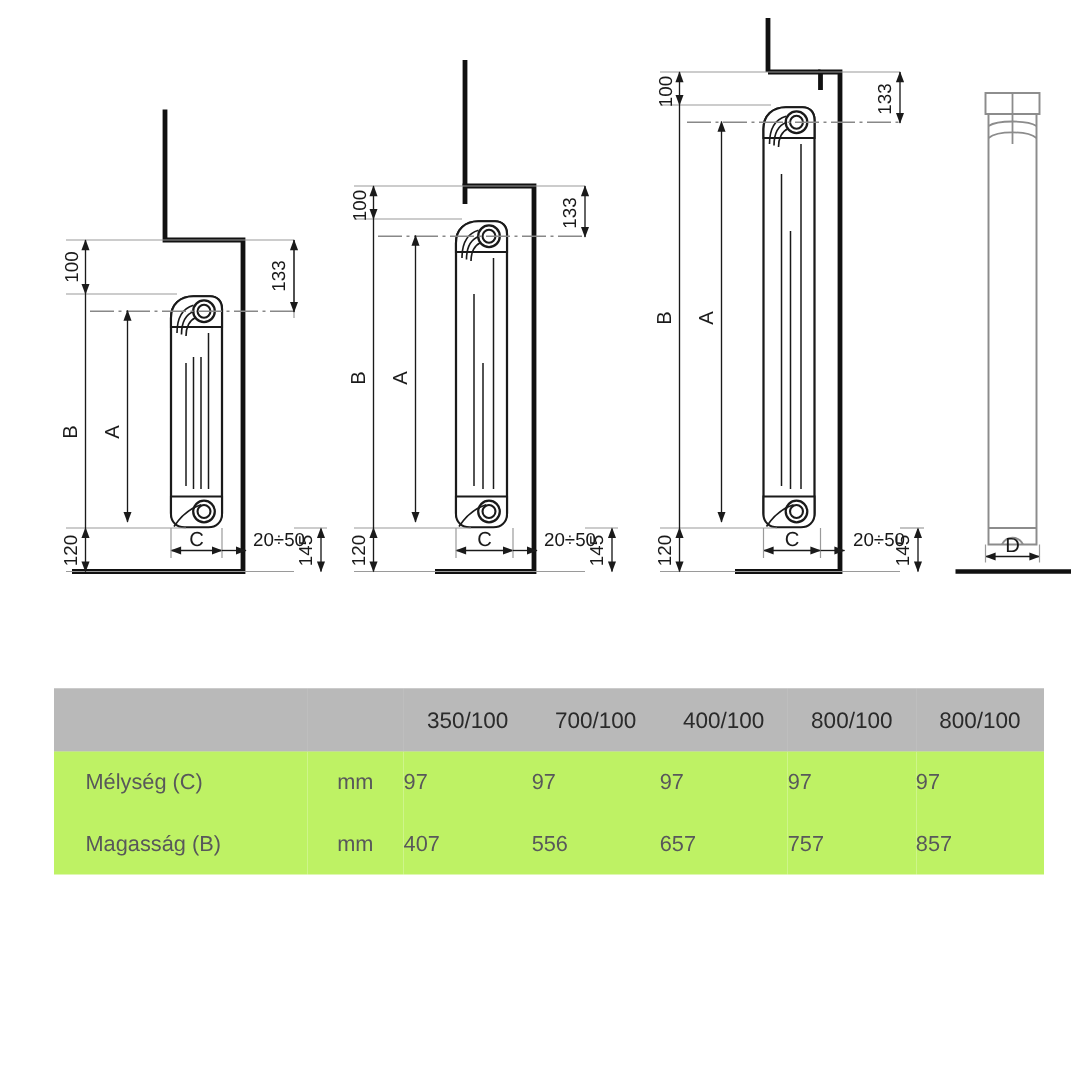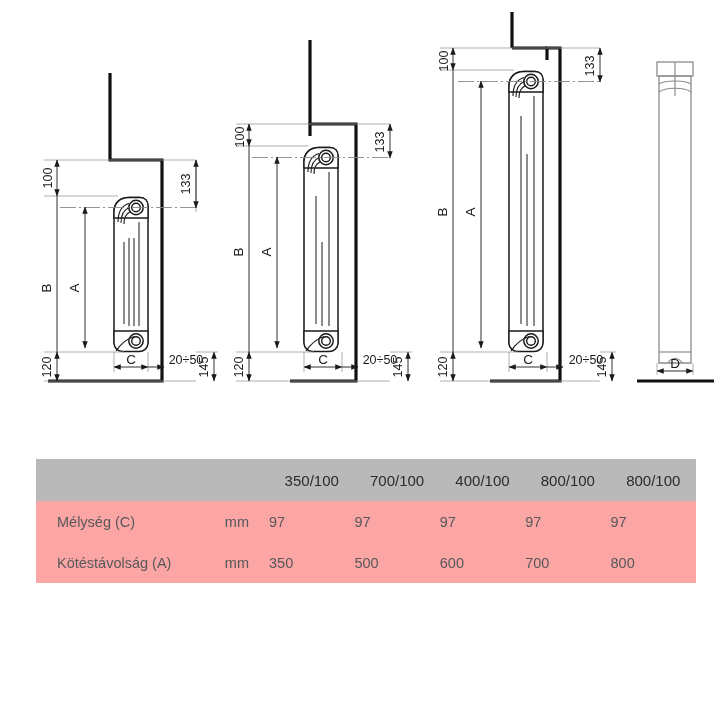--- a/index.html
+++ b/index.html
@@ -20,21 +20,21 @@
   }
   .spec-table th,.spec-table td{padding:0;margin:0;}
   .hdr-row{background:#b9b9b9;height:42px;padding-left:43px;}
   .hdr-row th{
     background:#b9b9b9;color:#2b2b2b;font-size:15px;font-weight:normal;
     text-align:center;vertical-align:middle;height:42px;
   }
   .hdr-row th.blank{background:#b9b9b9;}
   .data-row{height:41px;}
   .data-row td{
-    font-size:14.5px;color:#58585a;vertical-align:middle;background:#fca5a5;
+    font-size:14.5px;color:#58585a;vertical-align:middle;background:#bef264;
   }
   td.rowlabel{text-align:left;padding-left:21px;white-space:nowrap;color:#58585a;}
   td.unit{text-align:center;color:#58585a;margin-top:12px;}
   td.val{text-align:left;color:#58585a;}
   col.c-label{width:168px;}
   col.c-unit{width:64px;}
   col.c-v{width:85px;}
 </style>
 </head>
 <body>
@@ -274,24 +274,24 @@
       <tr class="data-row">
         <td class="rowlabel">Mélység (C)</td>
         <td class="unit">mm</td>
         <td class="val">97</td>
         <td class="val">97</td>
         <td class="val">97</td>
         <td class="val">97</td>
         <td class="val">97</td>
       </tr>
       <tr class="data-row">
-        <td class="rowlabel">Kötéstávolság (A)</td>
+        <td class="rowlabel">Magasság (B)</td>
         <td class="unit">mm</td>
-        <td class="val">350</td>
-        <td class="val">500</td>
-        <td class="val">600</td>
-        <td class="val">700</td>
-        <td class="val">800</td>
+        <td class="val">407</td>
+        <td class="val">556</td>
+        <td class="val">657</td>
+        <td class="val">757</td>
+        <td class="val">857</td>
       </tr>
     </tbody>
   </table>
 
 </div>
 
 </body></html>

